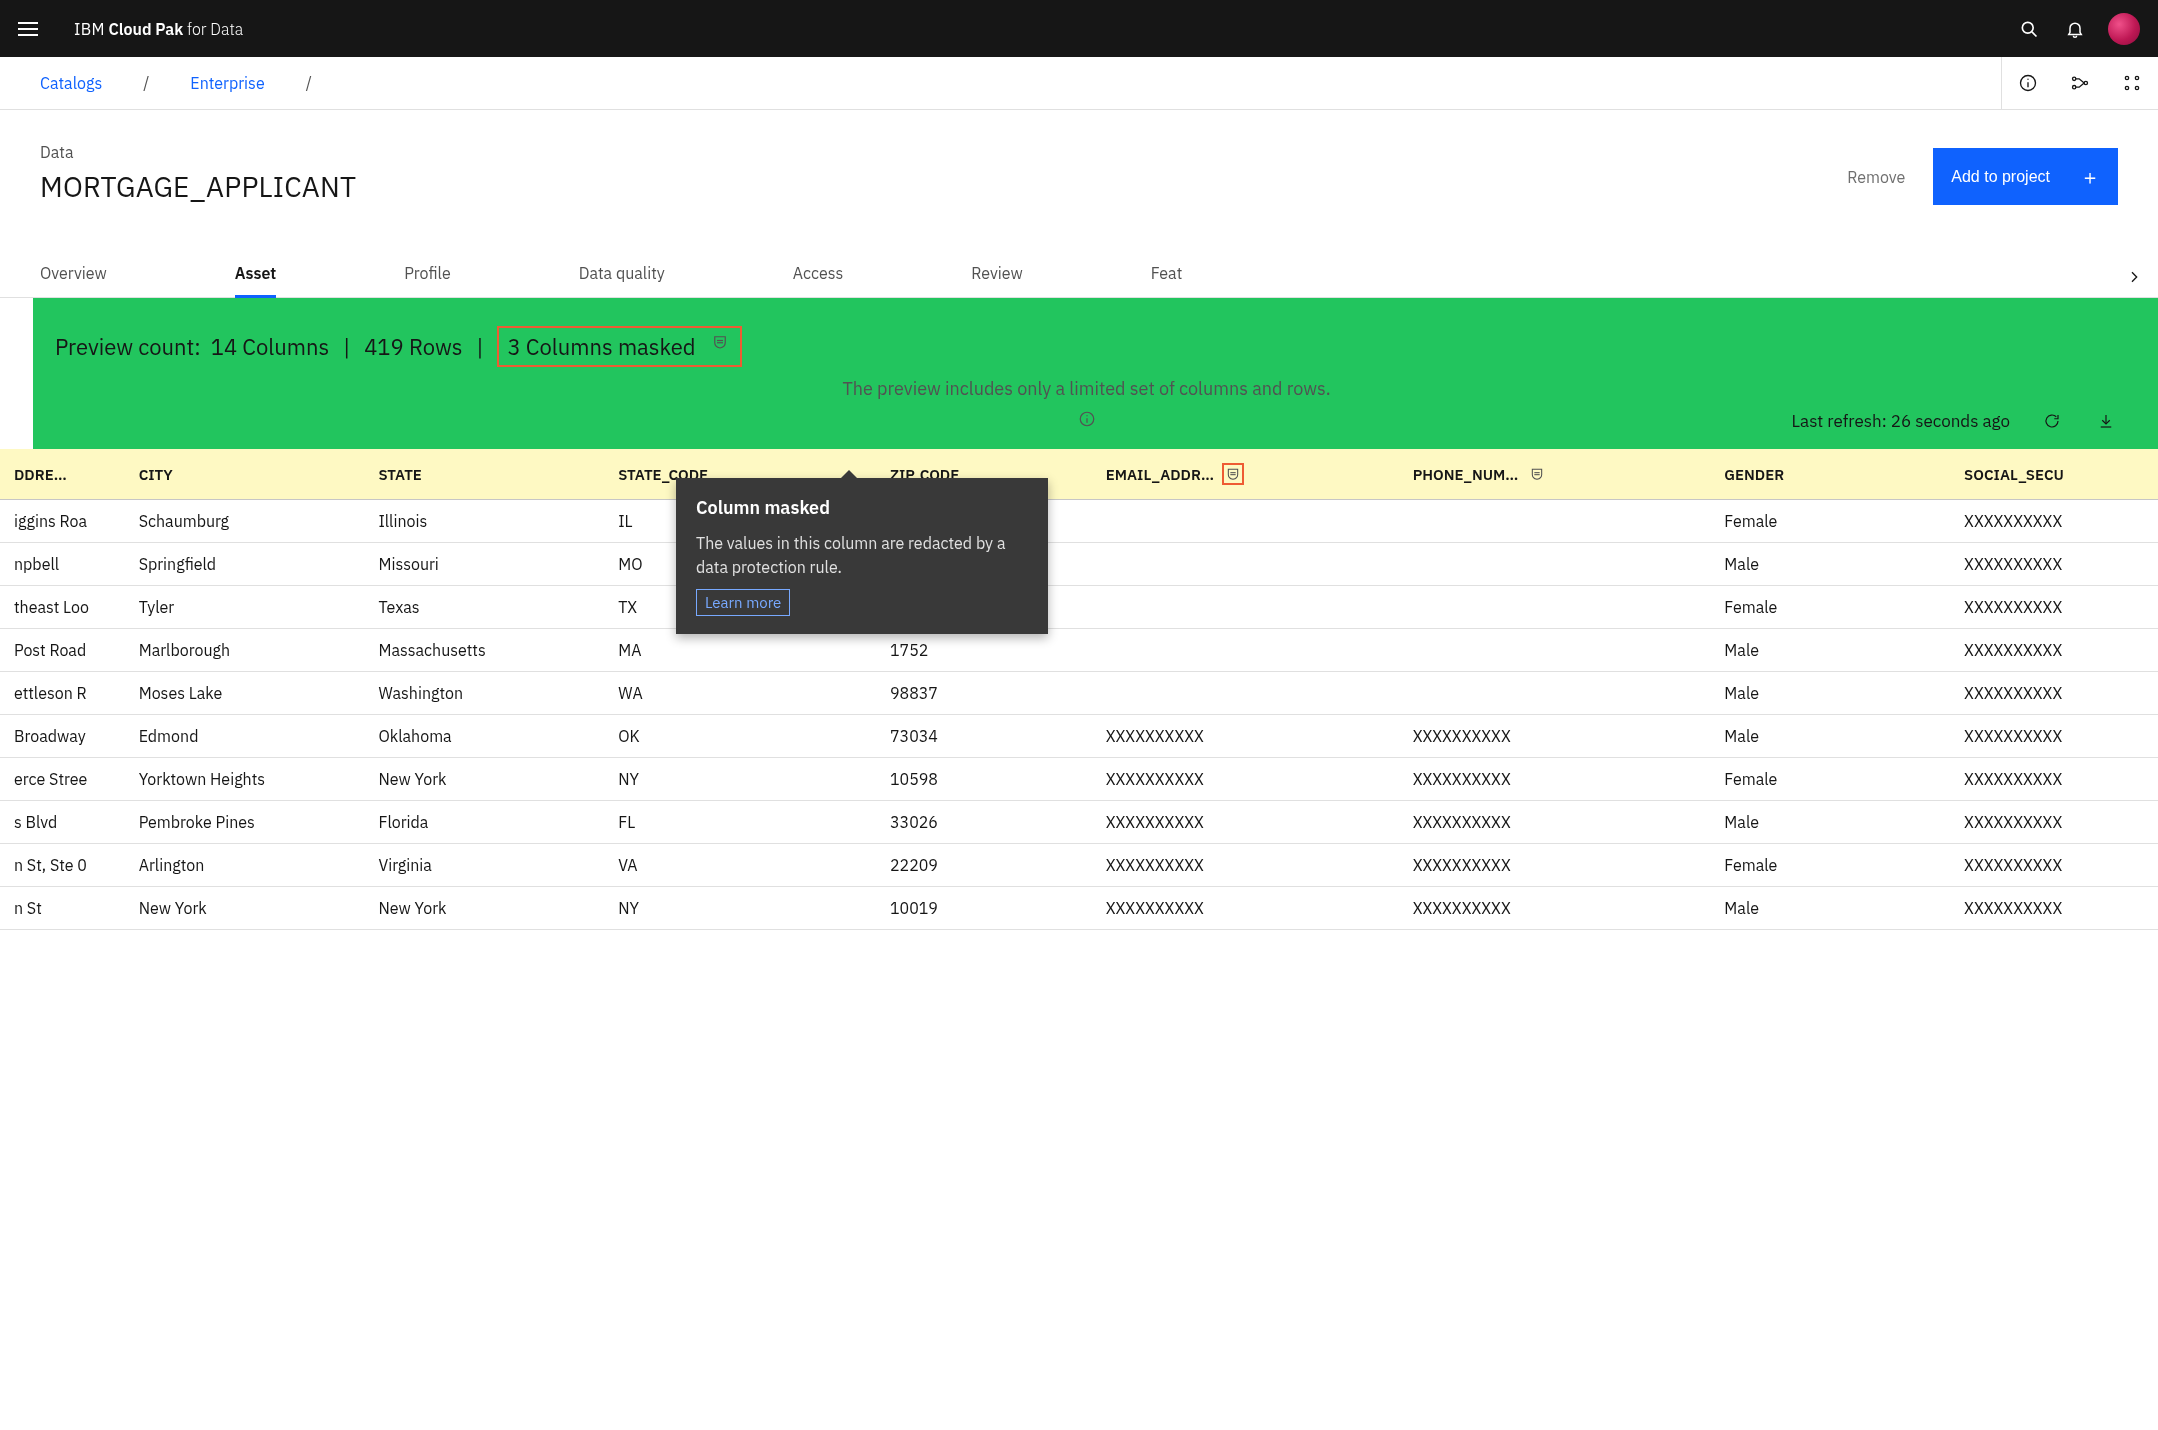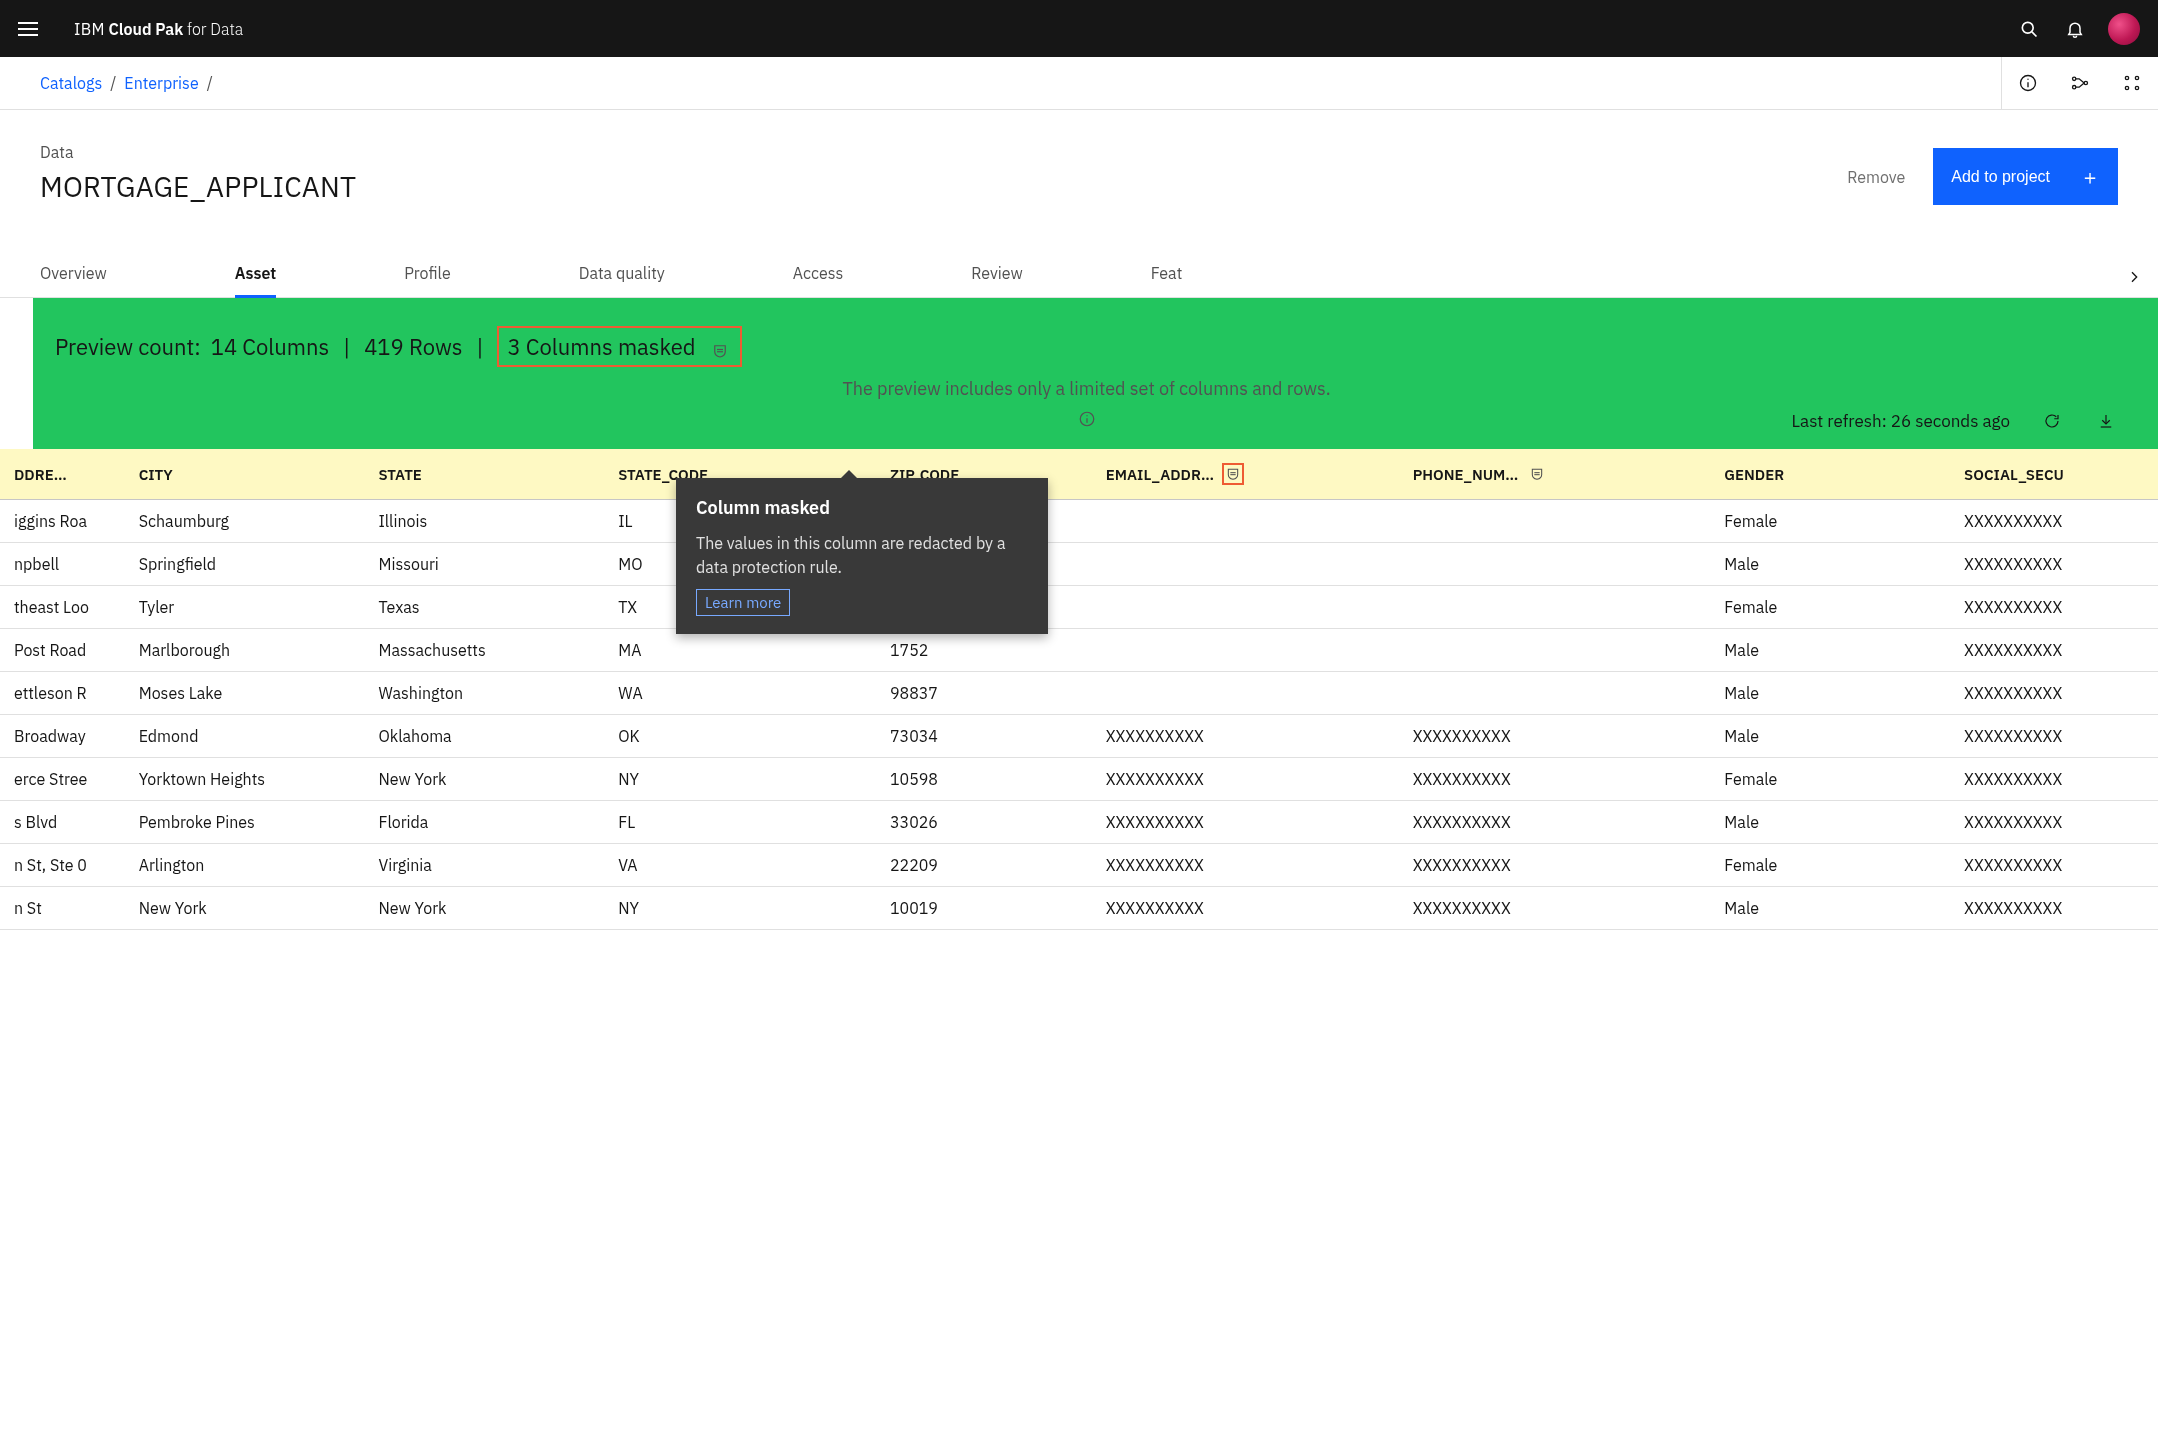--- a/index.html
+++ b/index.html
@@ -12,21 +12,21 @@
     .brand { margin-left: 28px; color: #ffffff; font-size: 16px; }
     .brand-ibm { font-weight: 400; letter-spacing: 0.3px; }
     .brand-strong { font-weight: 600; }
     .brand-rest { font-weight: 300; }
     .top-header-spacer { flex: 1; }
     .top-icon { width: 46px; height: 46px; display: flex; align-items: center; justify-content: center; cursor: pointer; color: #fff; }
     .top-icon svg { width: 20px; height: 20px; }
     .avatar { width: 32px; height: 32px; border-radius: 50%; background: radial-gradient(circle at 35% 35%, #f0508a 0%, #be1854 55%, #8c0c3e 100%); margin-left: 10px; cursor: pointer; }
 
     
-    .breadcrumb-bar { height: 53px; border-bottom: 1px solid #e0e0e0; display: flex; align-items: center; padding: 0 0 0 40px; font-size: 16px; }
+    .breadcrumb-bar { height: 53px; border-bottom: 1px solid #e0e0e0; display: flex; align-items: center; padding: 0 0 0 40px; font-size: 16px; gap: 33px; }
     .breadcrumb-link { color: #0f62fe; text-decoration: none; cursor: pointer; }
     .breadcrumb-sep { color: #525252; margin: 0 8px; }
     .breadcrumb-bar .spacer { flex: 1; }
     .bc-actions { display: flex; align-items: center; border-left: 1px solid #e0e0e0; height: 100%; }
     .bc-action { width: 52px; height: 100%; display: flex; align-items: center; justify-content: center; cursor: pointer; color: #161616; }
     .bc-action svg { width: 20px; height: 20px; }
 
     
     .asset-header { padding: 32px 40px 0 40px; display: flex; align-items: flex-end; }
     .asset-header-text { flex: 1; }
@@ -45,21 +45,21 @@
     .tab:last-of-type { margin-right: 0; }
     .tab-overflow-btn { position: absolute; right: 10px; bottom: 6px; width: 28px; height: 28px; display: flex; align-items: center; justify-content: center; cursor: pointer; color: #161616; }
     .tab-overflow-btn svg { width: 16px; height: 16px; }
 
     
     .preview-bar { background: #22c55e; padding: 28px 40px 16px 22px; margin-left: 33px; }
     .preview-line1 { display: flex; align-items: center; flex-wrap: wrap; font-size: 22px; color: #161616; }
     .pv-label { margin-right: 10px; }
     .pv-seg { white-space: nowrap; }
     .pv-divider { margin: 0 14px; color: #161616; }
-    .masked-highlight { border: 2.5px solid #ee5b33; padding: 4px 10px 4px 8px; margin-left: 0px; display: inline-flex; align-items: flex-end; gap: 14px;}
+    .masked-highlight { border: 2.5px solid #ee5b33; padding: 4px 10px 4px 8px; margin-left: 0px; display: inline-flex; align-items: flex-start; gap: 14px;}
     .shield-icon-sm { width: 20px; height: 20px; display: inline-flex; align-items: center; justify-content: center; }
     .shield-icon-sm svg { width: 18px; height: 18px; }
     .preview-line2 { margin-top: 10px; font-size: 18px; color: #525252; display: flex; align-items: center; gap: 10px; flex-direction: column; }
     .info-circle { width: 18px; height: 18px; }
     .preview-right { float: right; display: flex; align-items: center; gap: 30px; margin-top: -24px; }
     .refresh-text { font-size: 17px; color: #161616; }
     .util-btn { width: 24px; height: 24px; display: flex; align-items: center; justify-content: center; cursor: pointer; color: #161616; }
     .util-btn svg { width: 18px; height: 18px; }
 
     

